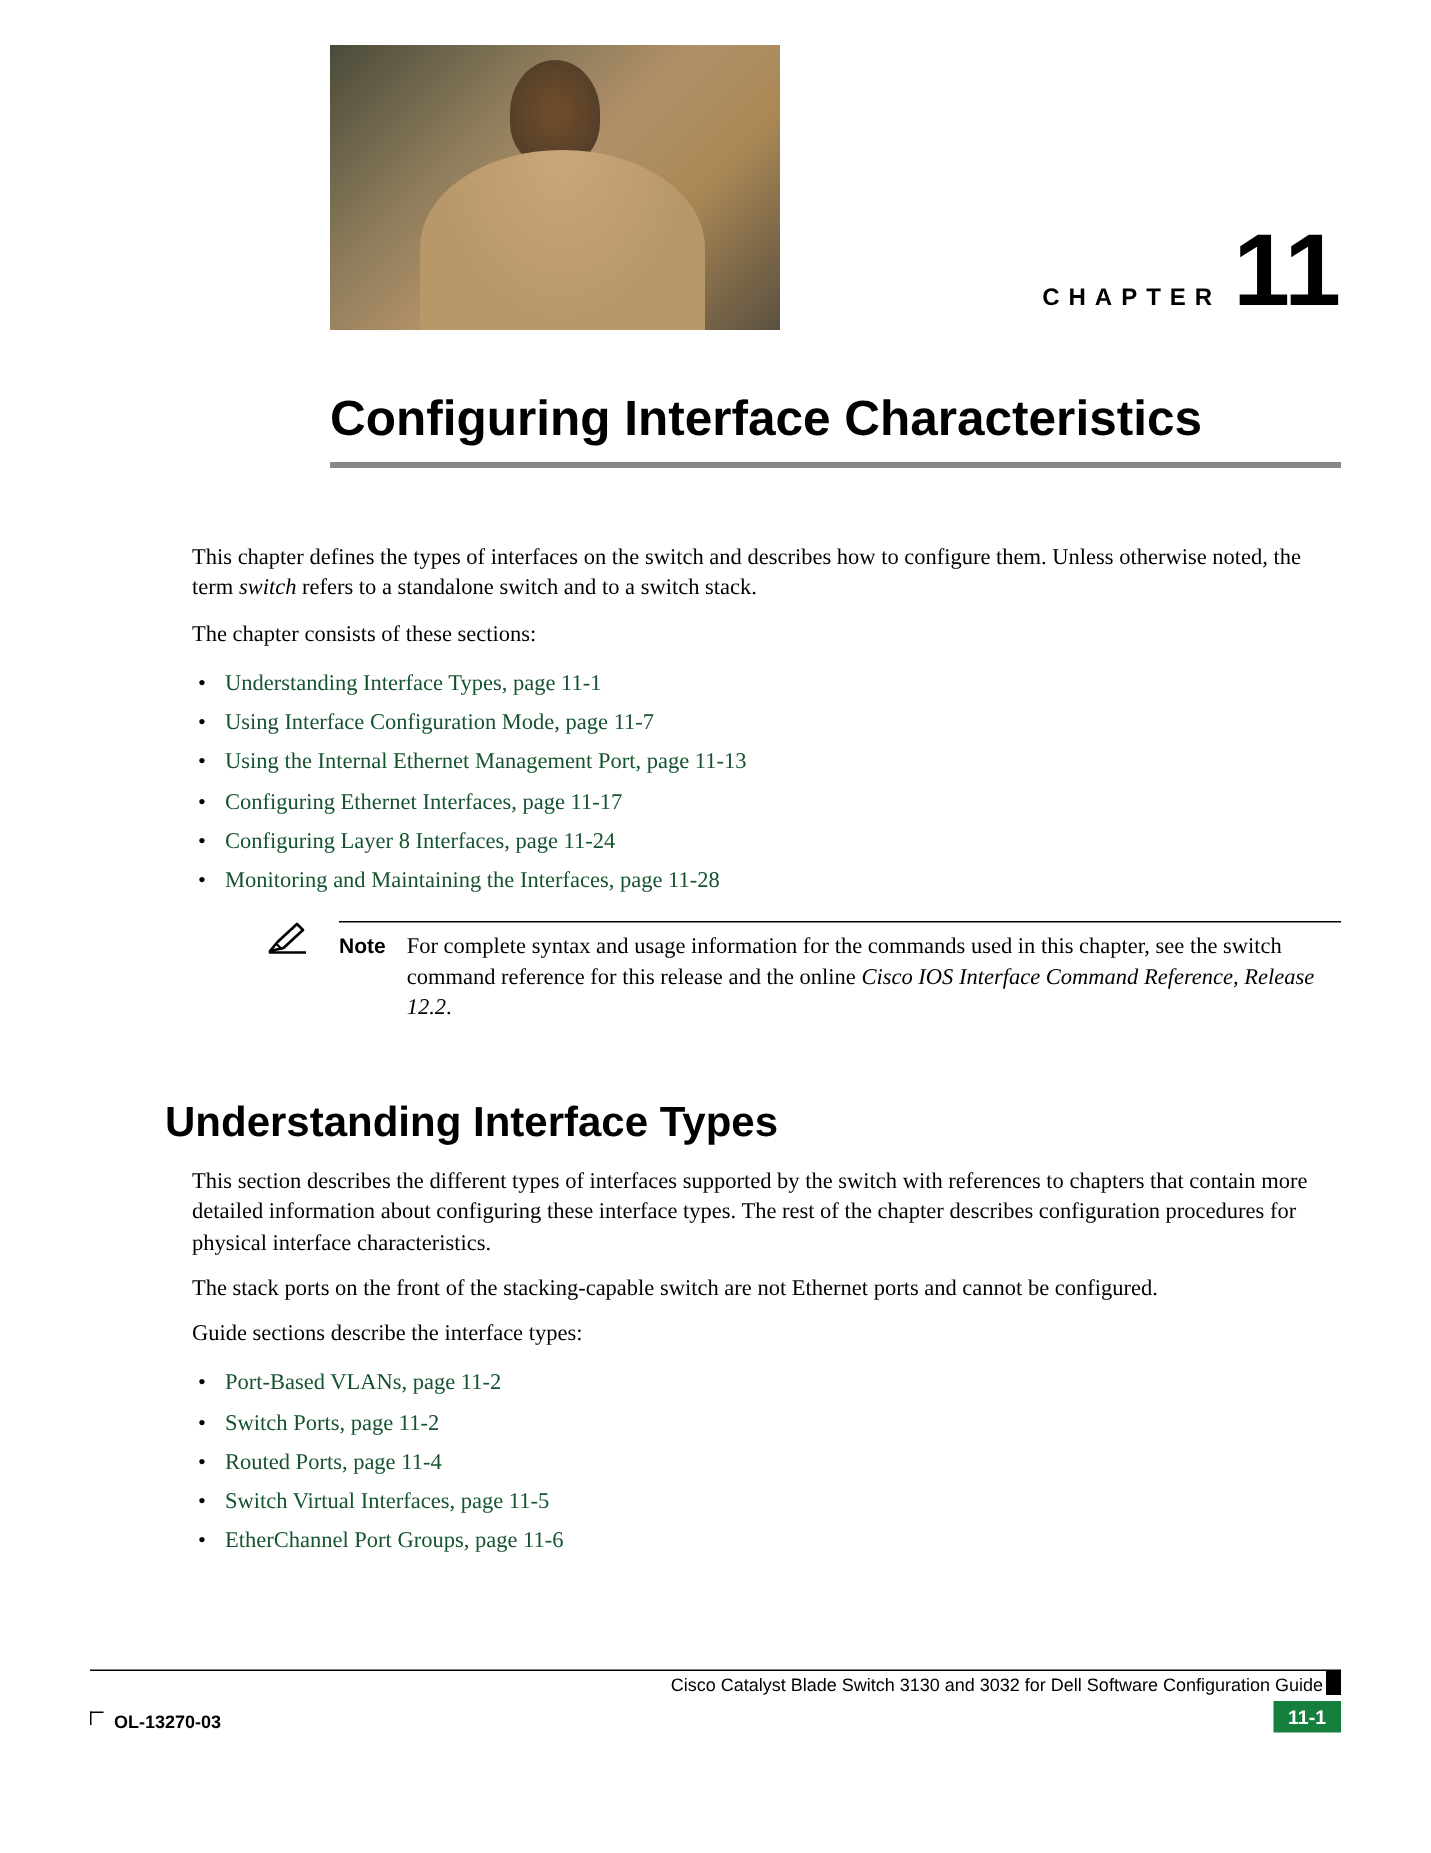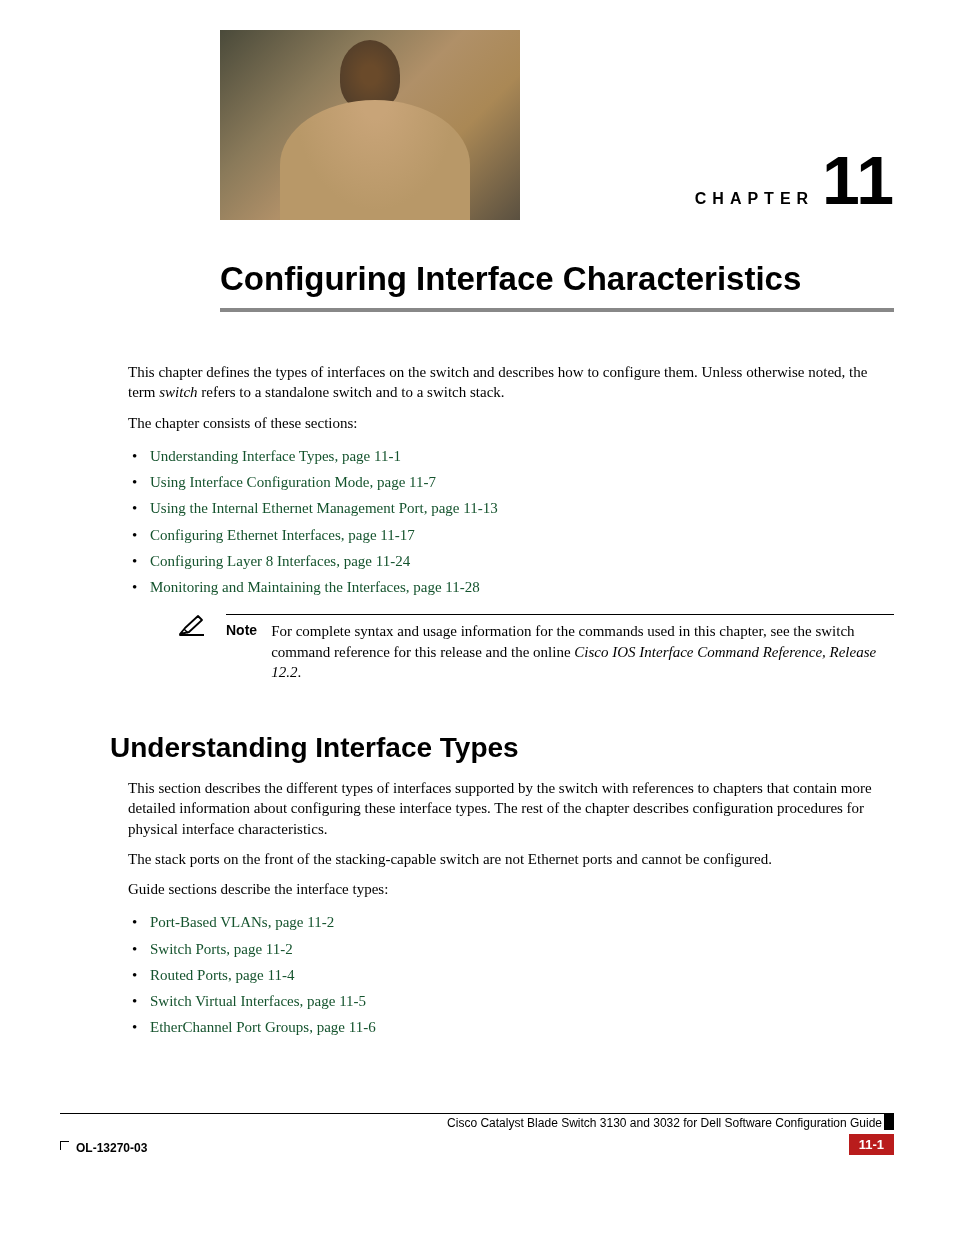--- a/index.html
+++ b/index.html
@@ -191,21 +191,21 @@
     position: absolute;
     left: 0;
     top: 0;
     width: 8px;
     height: 8px;
     border: 1.5px solid #000;
     border-right: none;
     border-bottom: none;
   }
   .page-num {
-    background: #b91c1c;
+    background: #15803d;
     color: #fff;
     font-family: Arial, Helvetica, sans-serif;
     font-weight: bold;
     font-size: 13px;
     padding: 3px 10px;
   }
 </style>
 </head>
 <body>
 

